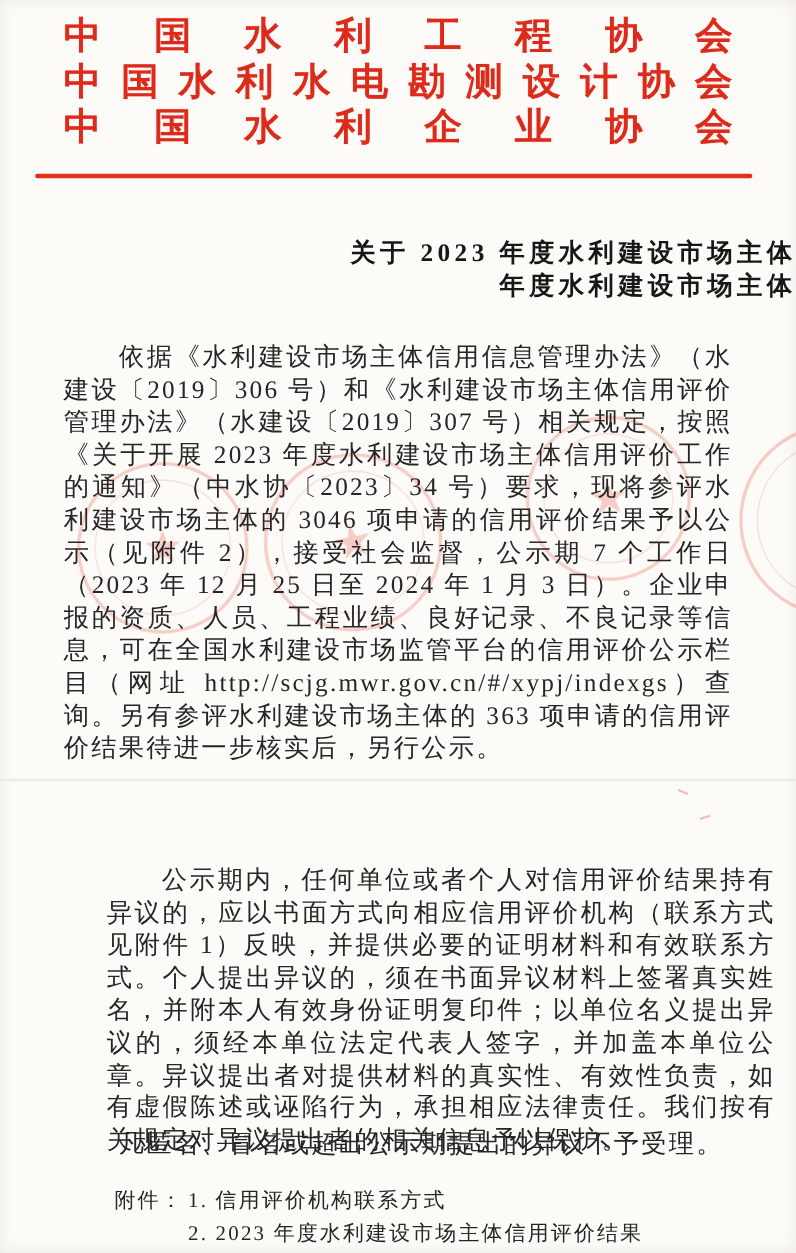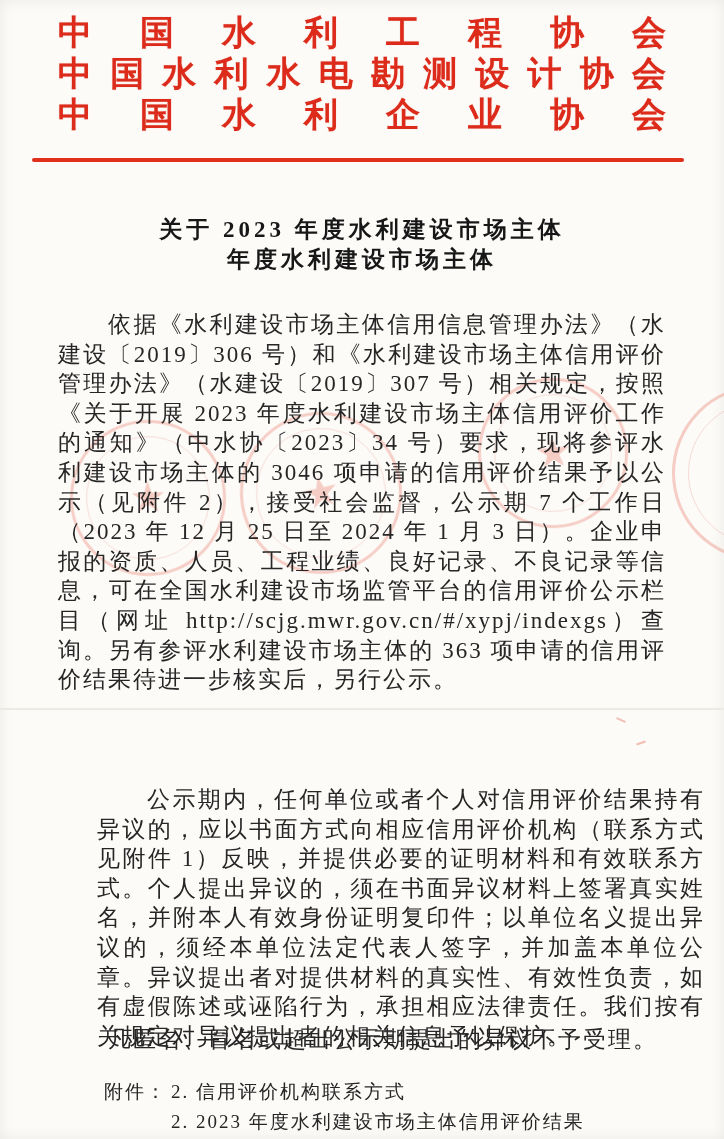--- a/index.html
+++ b/index.html
@@ -23,21 +23,21 @@
     color:#dc2b1a;
     text-shadow:0 0 1px rgba(220,43,26,0.35);
   }
   .rule{
     position:absolute;top:158px;left:32px;width:652px;height:4px;
     background:#e0301c;border-radius:2px;
   }
   
   .title{
     position:absolute;top:215px;left:0;right:0;
-    text-align:center;
+    text-align:right;
     font-size:23px;font-weight:bold;color:#171717;
     line-height:30px;letter-spacing:4px;
   }
   
   .para{
     position:absolute;left:58px;width:608px;margin:0;
     font-size:23px;line-height:29.6px;
     color:#262626;
     text-align:justify;
     letter-spacing:2px;
@@ -150,18 +150,18 @@
 
   <div class="page-break-line"></div>
 
   <p class="para p2">公示期内，任何单位或者个人对信用评价结果持有异议的，应以书面方式向相应信用评价机构（联系方式见附件 1）反映，并提供必要的证明材料和有效联系方式。个人提出异议的，须在书面异议材料上签署真实姓名，并附本人有效身份证明复印件；以单位名义提出异议的，须经本单位法定代表人签字，并加盖本单位公章。异议提出者对提供材料的真实性、有效性负责，如有虚假陈述或诬陷行为，承担相应法律责任。我们按有关规定对异议提出者的相关信息予以保护。</p>
 
   <p class="para p3">凡匿名、冒名或超出公示期提出的异议不予受理。</p>
 
   <div class="attachments">
     <span class="attach-label">附件：</span>
     <div class="attach-items">
-      <div>2. 信用评价机构联系方式</div>
+      <div>1. 信用评价机构联系方式</div>
       <div>2. 2023 年度水利建设市场主体信用评价结果</div>
     </div>
   </div>
 
 </div>
 
 </body></html>

